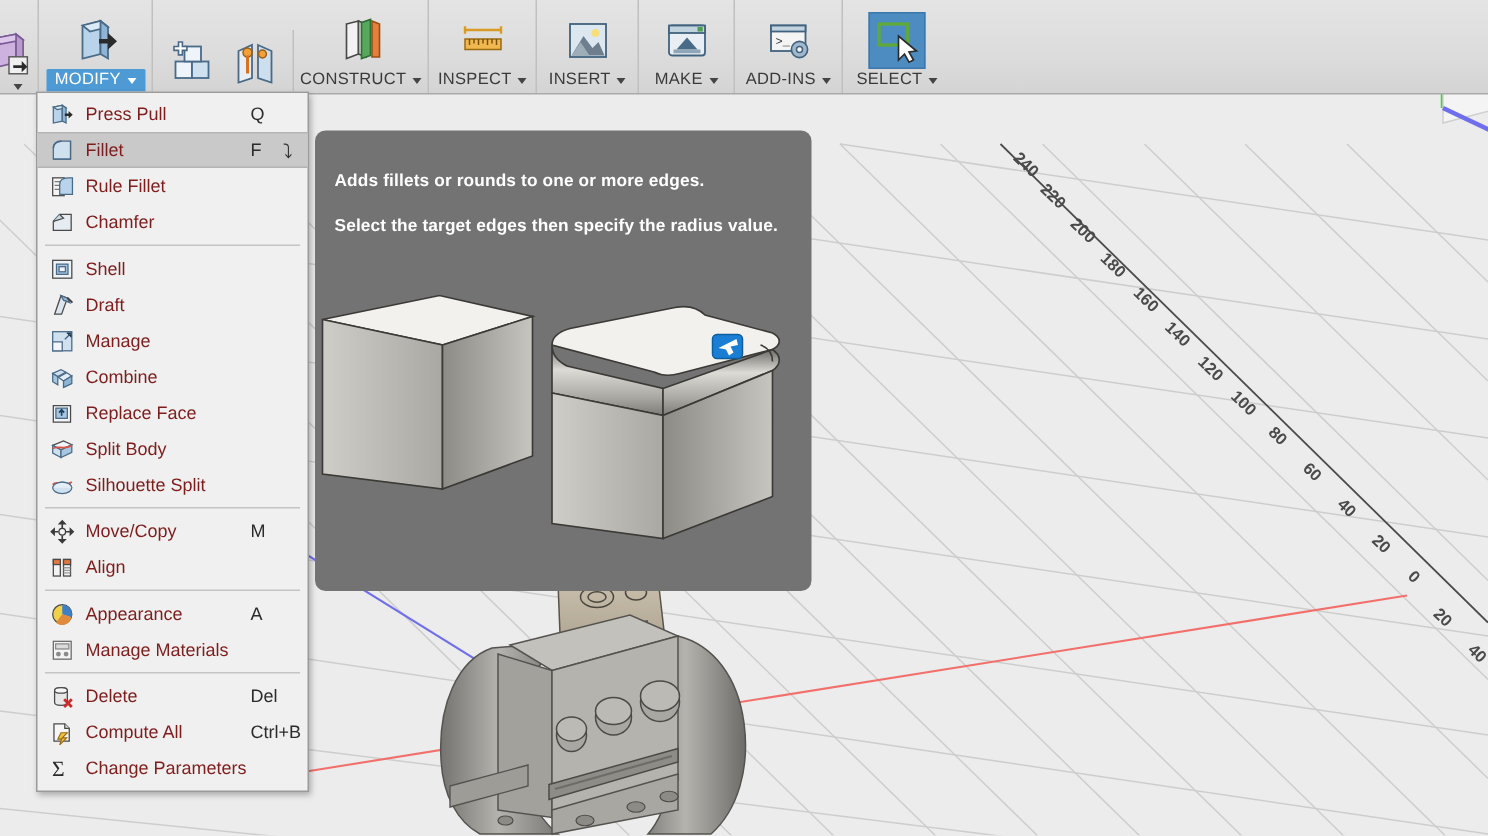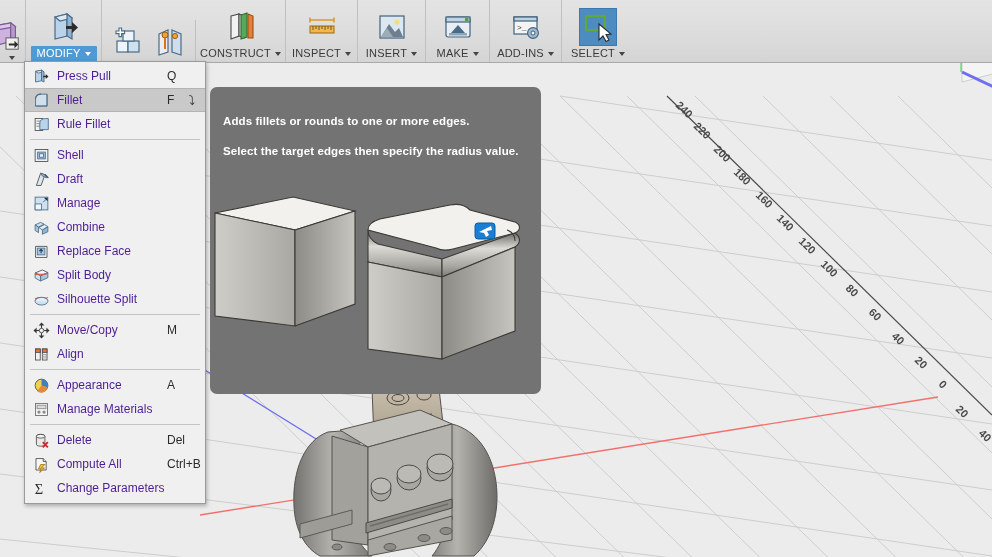--- a/index.html
+++ b/index.html
@@ -49,21 +49,21 @@
     box-shadow:1px 2px 4px rgba(0,0,0,.28);
     padding:2px 0 3px 0;box-sizing:border-box;
     z-index:40;
   }
   .mi{
     position:relative;height:24px;display:flex;align-items:center;
     padding:0 4px 0 6px;box-sizing:border-box;cursor:default;
   }
   .mi.sel{background:#c9c9c9;border-top:1px solid #b4b4b4;border-bottom:1px solid #b4b4b4;height:24px;}
   .mi-ico{width:20px;height:18px;flex:0 0 20px;display:flex;align-items:center;justify-content:center;margin-right:6px;}
-  .mi-lbl{font-size:12px;color:#4c1d95;white-space:nowrap;line-height:14px;}
+  .mi-lbl{font-size:12px;color:#7f1d1d;white-space:nowrap;line-height:14px;}
   .mi-key{
     position:absolute;left:142px;font-size:12px;color:#2b2b2b;line-height:14px;
   }
   .mi-glyph{position:absolute;right:10px;font-size:13px;color:#333;}
   .msep{height:1px;background:#c4c4c4;margin:3px 5px 3px 5px;}
 
   
   .tip{
     position:absolute;left:210px;top:87px;width:331px;height:307px;
     background:#737373;border-radius:7px;box-sizing:border-box;
@@ -444,20 +444,30 @@
       </div>
       <div class="mi">
         <span class="mi-ico">
           <svg width="17" height="17" viewBox="0 0 20 20">
             <rect x="2.5" y="3" width="9" height="14" fill="#f4f4f4" stroke="#4a4a4a"></rect>
             <path d="M4 6 h6 M4 9 h6 M4 12 h5" stroke="#7a7a7a"></path>
             <path d="M8 16 L8 8.5 C8 5 10.5 3 14.5 3 L18 3 L18 16 Z" fill="#b9d3ea" stroke="#4a6b88"></path>
           </svg>
         </span>
         <span class="mi-lbl">Rule Fillet</span>
+      </div>
+      <div class="mi">
+        <span class="mi-ico">
+          <svg width="17" height="17" viewBox="0 0 20 20">
+            <path d="M3 16 L3 9 L8 3.5 L17 3.5 L17 16 Z" fill="#e6ecf1" stroke="#4a4a4a"></path>
+            <path d="M3 9 L8 3.5" stroke="#4a6b88" stroke-width="1.3"></path>
+            <path d="M8 3.5 L11 6.5 L3 9" fill="#cdd9e2" stroke="#4a4a4a"></path>
+          </svg>
+        </span>
+        <span class="mi-lbl">Chamfer</span>
       </div>
       <div class="msep"></div>
       <div class="mi">
         <span class="mi-ico">
           <svg width="17" height="17" viewBox="0 0 20 20">
             <rect x="2.5" y="3" width="15" height="14" fill="#eef3f8" stroke="#4a4a4a"></rect>
             <rect x="5.5" y="6" width="9" height="8" fill="#a8c6e0" stroke="#4a6b88"></rect>
             <rect x="7.5" y="8" width="5" height="4" fill="#eef3f8" stroke="#4a6b88"></rect>
           </svg>
         </span>

